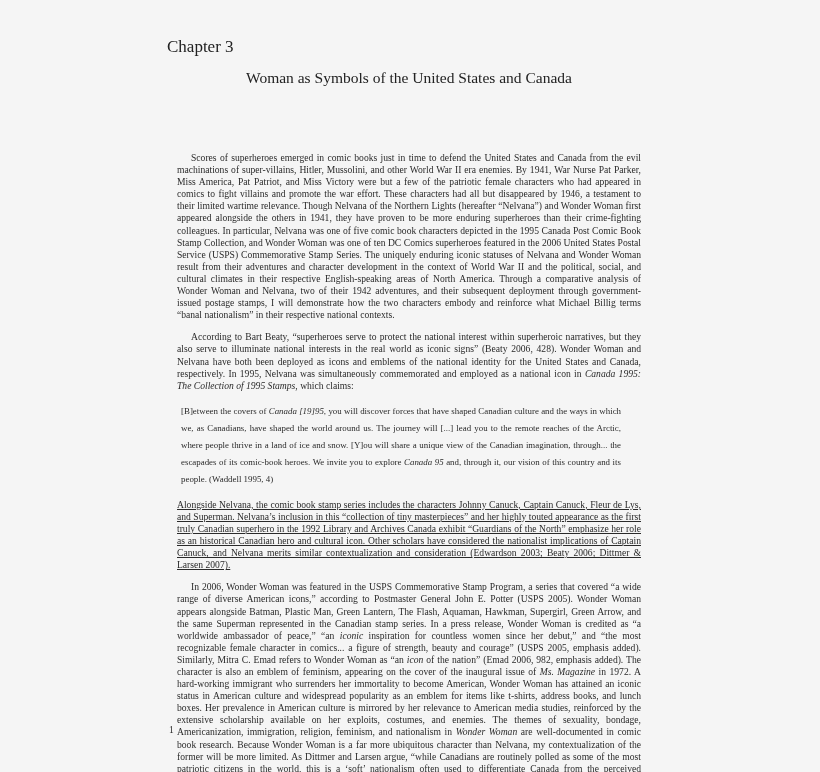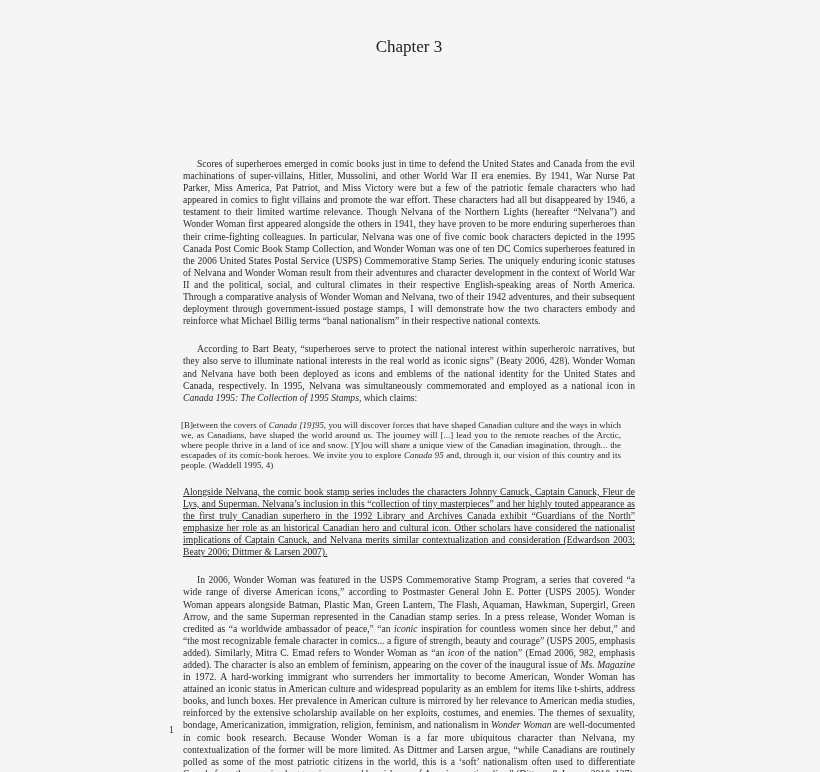--- a/index.html
+++ b/index.html
@@ -2,36 +2,37 @@
 <html><head>
 <meta charset="utf-8">
 <style>
   html, body { margin: 0; padding: 0; }
   body {
     width: 820px; height: 772px; background: #f5f5f5; overflow: hidden;
     font-family: "Liberation Serif", "DejaVu Serif", serif; color: #2a2a2a;
     position: relative;
   }
   .page { position: absolute; left: 167px; top: 0; width: 484px; }
-  .chapter { position: absolute; top: 37px; left: 0; width: 484px; text-align: center; font-size: 17px; color: #222; }
+  .chapter { position: absolute; top: 37px; left: 0; width: 484px; text-align: left; font-size: 17px; color: #222; }
   .title { position: absolute; top: 68px; left: -10px; width: 504px; text-align: center; font-size: 15.5px; line-height: 19px; color: #222; }
   .body { position: absolute; top: 142px; left: 0; width: 484px; font-size: 9.6px; line-height: 12.1px; text-align: justify; }
-  .body p { margin: 16px; }
+  .body p { margin: 10px; }
   .body p.indent { text-indent: 14px; }
   .body p.noindent { text-indent: 0; text-decoration: underline; }
-  .blockquote { margin: 11px 0 11px 14px !important; width: 440px; font-size: 8.9px; line-height: 10px; text-indent: 0; }
+  .blockquote { margin: 11px 0 11px 14px !important; width: 440px; font-size: 8.9px; line-height: 17px; text-indent: 0; }
   .pagenum { position: absolute; top: 725px; left: 169px; font-size: 9.5px; }
   i { font-style: italic; }
 </style>
 </head>
 <body>
 
 <div class="page">
   <div class="chapter">Chapter 3</div>
   <div class="title">
+    <div>Woman as Symbols of the United States and Canada</div>
   </div>
 
   <div class="body">
     <p class="indent">Scores of superheroes emerged in comic books just in time to defend the United States and Canada from the evil machinations of super-villains, Hitler, Mussolini, and other World War II era enemies. By 1941, War Nurse Pat Parker, Miss America, Pat Patriot, and Miss Victory were but a few of the patriotic female characters who had appeared in comics to fight villains and promote the war effort. These characters had all but disappeared by 1946, a testament to their limited wartime relevance. Though Nelvana of the Northern Lights (hereafter “Nelvana”) and Wonder Woman first appeared alongside the others in 1941, they have proven to be more enduring superheroes than their crime-fighting colleagues. In particular, Nelvana was one of five comic book characters depicted in the 1995 Canada Post Comic Book Stamp Collection, and Wonder Woman was one of ten DC Comics superheroes featured in the 2006 United States Postal Service (USPS) Commemorative Stamp Series. The uniquely enduring iconic statuses of Nelvana and Wonder Woman result from their adventures and character development in the context of World War II and the political, social, and cultural climates in their respective English-speaking areas of North America. Through a comparative analysis of Wonder Woman and Nelvana, two of their 1942 adventures, and their subsequent deployment through government-issued postage stamps, I will demonstrate how the two characters embody and reinforce what Michael Billig terms “banal nationalism” in their respective national contexts.</p>
     <p class="indent"><span>According to Bart Beaty, “superheroes serve to protect the national interest within superheroic narratives, but they also serve to illuminate national interests in the real world as iconic signs” (Beaty 2006, 428). Wonder Woman and Nelvana have both been deployed as icons and emblems of the national identity for the United States and Canada, respectively. In 1995, Nelvana was simultaneously commemorated and employed as a national icon in </span><i>Canada 1995: The Collection of 1995 Stamps</i><span>, which claims:</span></p>
     <p class="blockquote"><span>[B]etween the covers of </span><i>Canada [19]95</i><span>, you will discover forces that have shaped Canadian culture and the ways in which we, as Canadians, have shaped the world around us. The journey will [...] lead you to the remote reaches of the Arctic, where people thrive in a land of ice and snow. [Y]ou will share a unique view of the Canadian imagination, through... the escapades of its comic-book heroes. We invite you to explore </span><i>Canada 95</i><span> and, through it, our vision of this country and its people. (Waddell 1995, 4)</span></p>
     <p class="noindent">Alongside Nelvana, the comic book stamp series includes the characters Johnny Canuck, Captain Canuck, Fleur de Lys, and Superman. Nelvana’s inclusion in this “collection of tiny masterpieces” and her highly touted appearance as the first truly Canadian superhero in the 1992 Library and Archives Canada exhibit “Guardians of the North” emphasize her role as an historical Canadian hero and cultural icon. Other scholars have considered the nationalist implications of Captain Canuck, and Nelvana merits similar contextualization and consideration (Edwardson 2003; Beaty 2006; Dittmer &amp; Larsen 2007).</p>
     <p class="indent"><span>In 2006, Wonder Woman was featured in the USPS Commemorative Stamp Program, a series that covered “a wide range of diverse American icons,” according to Postmaster General John E. Potter (USPS 2005). Wonder Woman appears alongside Batman, Plastic Man, Green Lantern, The Flash, Aquaman, Hawkman, Supergirl, Green Arrow, and the same Superman represented in the Canadian stamp series. In a press release, Wonder Woman is credited as “a worldwide ambassador of peace,” “an </span><i>iconic</i><span> inspiration for countless women since her debut,” and “the most recognizable female character in comics... a figure of strength, beauty and courage” (USPS 2005, emphasis added). Similarly, Mitra C. Emad refers to Wonder Woman as “an </span><i>icon</i><span> of the nation” (Emad 2006, 982, emphasis added). The character is also an emblem of feminism, appearing on the cover of the inaugural issue of </span><i>Ms. Magazine</i><span> in 1972. A hard-working immigrant who surrenders her immortality to become American, Wonder Woman has attained an iconic status in American culture and widespread popularity as an emblem for items like t-shirts, address books, and lunch boxes. Her prevalence in American culture is mirrored by her relevance to American media studies, reinforced by the extensive scholarship available on her exploits, costumes, and enemies. The themes of sexuality, bondage, Americanization, immigration, religion, feminism, and nationalism in </span><i>Wonder Woman</i><span> are well-documented in comic book research. Because Wonder Woman is a far more ubiquitous character than Nelvana, my contextualization of the former will be more limited. As Dittmer and Larsen argue, “while Canadians are routinely polled as some of the most patriotic citizens in the world, this is a ‘soft’ nationalism often used to differentiate Canada from the perceived aggressiveness and boorishness of American nationalism” (Dittmer &amp; Larsen 2010, 127). I will compare Nelvana—a representation of the supposedly benevolent, collectivist Canadian constitutional precepts of peace, order, and good government—with Wonder Woman—an embodiment of the American</span></p>
   </div>
 </div>

